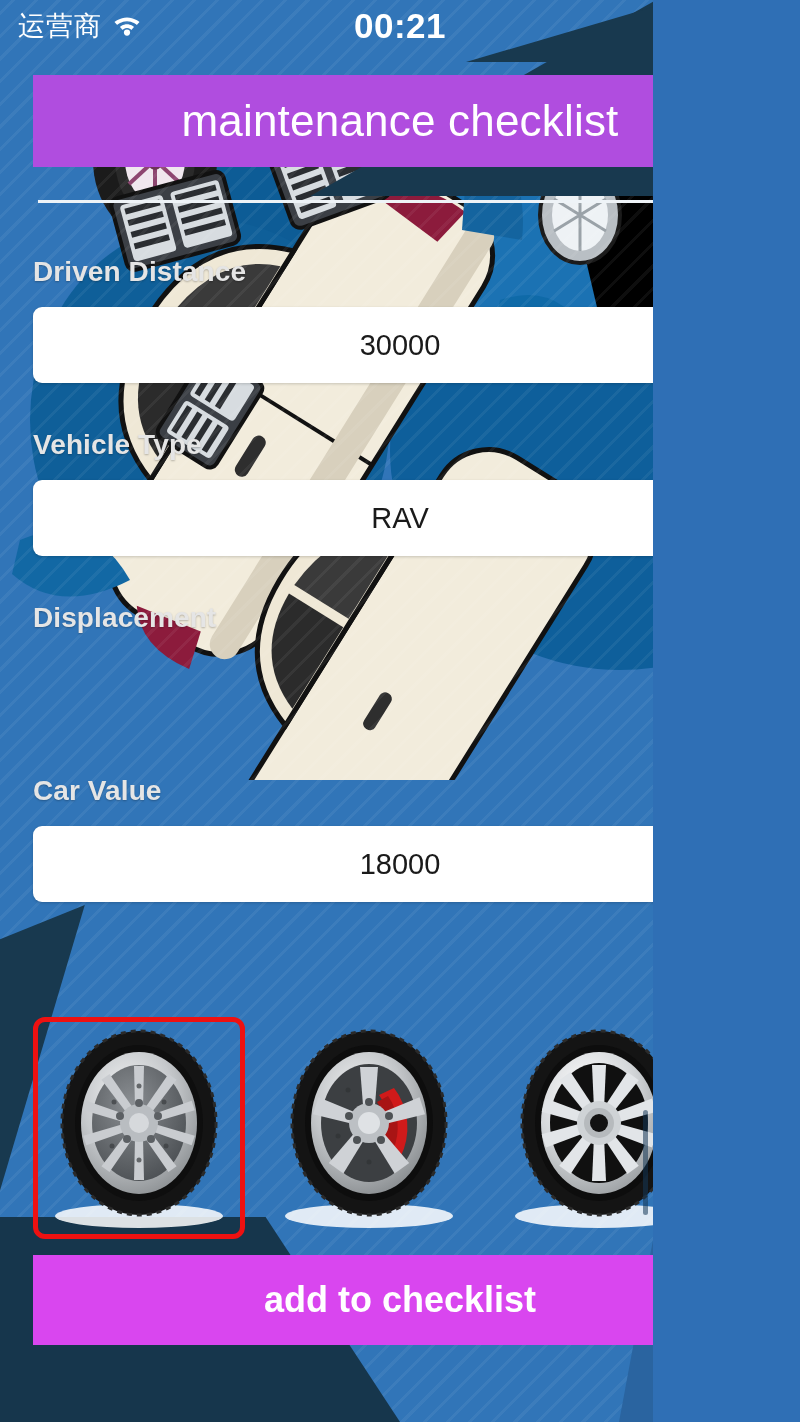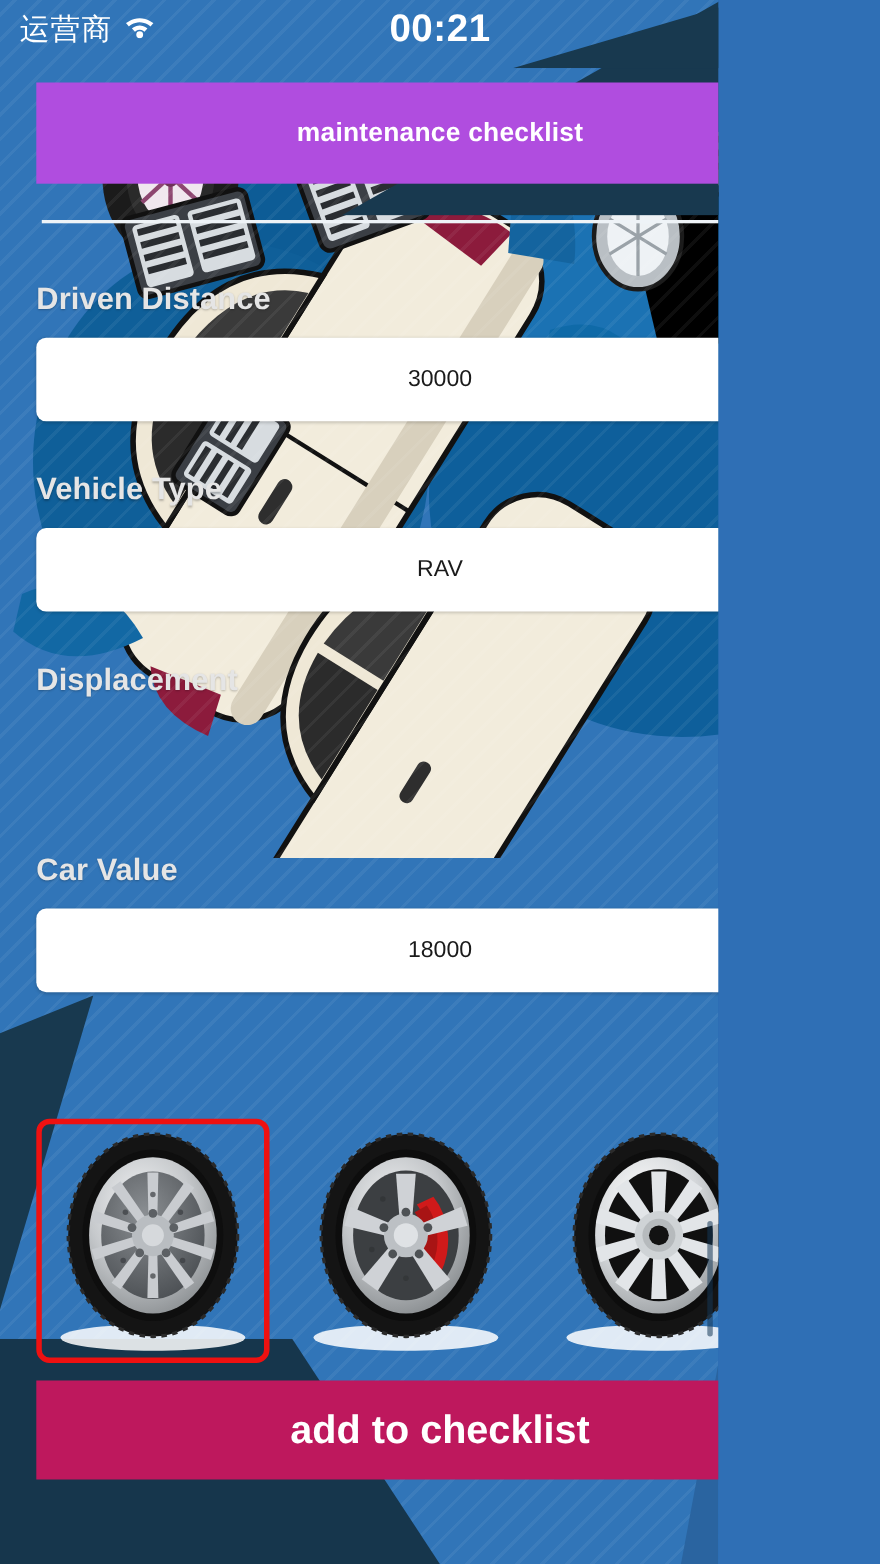--- a/index.html
+++ b/index.html
@@ -124,22 +124,22 @@
   
   .header-banner {
     position: absolute;
     top: 23px; left: 33px;
     width: 734px; height: 92px;
     background: #b04ddf;
     display: flex; align-items: center; justify-content: center;
   }
   .header-title {
     color: #ffffff;
-    font-size: 24px;
-    font-weight: bold;
+    font-size: 44px;
+    font-weight: normal;
     letter-spacing: 0.2px;
   }
 
   .divider {
     position: absolute;
     top: 148px; left: 38px;
     width: 724px; height: 3px;
     background: #eef3f7;
   }
 
@@ -154,21 +154,21 @@
     text-shadow: 0 1px 2px rgba(0,0,0,0.25);
   }
   .field-input {
     position: absolute;
     left: 33px;
     width: 734px; height: 76px;
     background: #ffffff;
     border-radius: 9px;
     display: flex; align-items: center; justify-content: center;
     color: #1a1a1a;
-    font-size: 21px;
+    font-size: 29px;
     box-shadow: 0 1px 3px rgba(0,0,0,0.18);
   }
 
   
   .wheel-row {
     position: absolute;
     left: 0; top: 955px;
     width: 800px; height: 232px;
     overflow: hidden;
   }
@@ -189,21 +189,21 @@
   .wheel-item.selected {
     border: 5px solid #ee1111;
   }
   .wheel-svg { display: block; }
 
   
   .cta {
     position: absolute;
     left: 33px; top: 1203px;
     width: 734px; height: 90px;
-    background: #be185d;
+    background: #d946ef;
     display: flex; align-items: center; justify-content: center;
     cursor: pointer;
   }
   .cta-label {
     color: #ffffff;
     font-size: 36px;
     font-weight: bold;
   }
 
   

